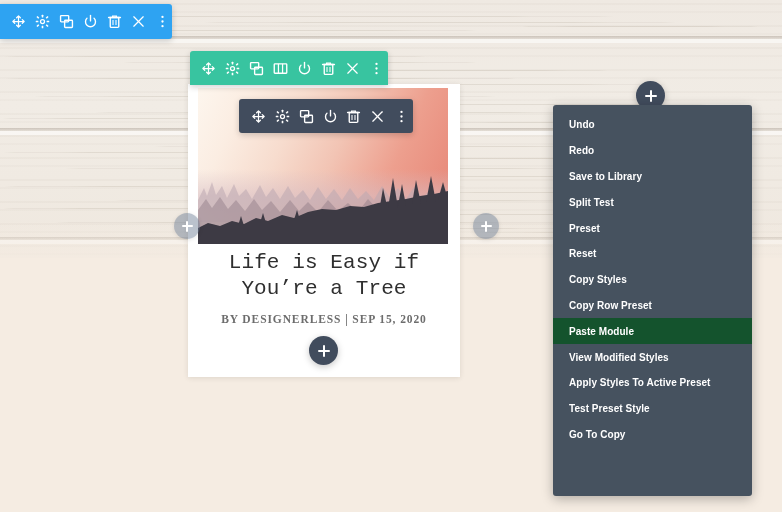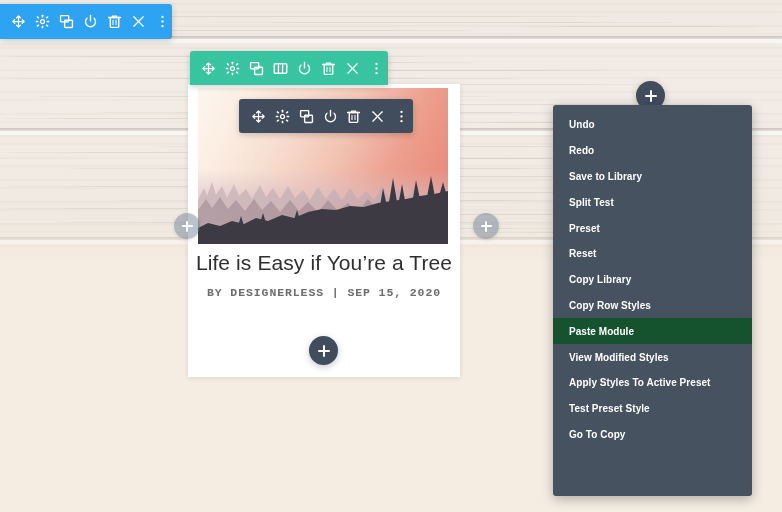--- a/index.html
+++ b/index.html
@@ -139,29 +139,29 @@
   }
   .treeline-far {
     position: absolute; left: 0; right: 0; top: 50%; height: 50%;
   }
   .card-text {
     position: absolute;
     left: 0; right: 0; top: 166px;
     text-align: center;
   }
   #card-title {
-    font-family: Liberation Sans, sans-serif;
+    font-family: Liberation Mono, monospace;
     font-size: 21px;
     color: #2F2F2F;
     line-height: 1.25;
     letter-spacing: 0.1px;
   }
   #card-meta {
     margin-top: 10px;
-    font-family: Liberation Mono, monospace;
+    font-family: Liberation Serif, serif;
     font-size: 11.5px;
     letter-spacing: 0.9px;
     color: #6D6D6D;
     font-weight: 600;
   }
 
   
   .add-circle {
     position: absolute;
     border-radius: 50%;
@@ -505,22 +505,22 @@
     <span class="plus-v"></span>
   </div>
 
   <div id="context-menu">
       <div class="menu-item">Undo</div>
       <div class="menu-item">Redo</div>
       <div class="menu-item">Save to Library</div>
       <div class="menu-item">Split Test</div>
       <div class="menu-item">Preset</div>
       <div class="menu-item">Reset</div>
-      <div class="menu-item">Copy Library</div>
-      <div class="menu-item">Copy Row Styles</div>
+      <div class="menu-item">Copy Styles</div>
+      <div class="menu-item">Copy Row Preset</div>
       <div class="menu-item active">Paste Module</div>
       <div class="menu-item">View Modified Styles</div>
       <div class="menu-item">Apply Styles To Active Preset</div>
       <div class="menu-item">Test Preset Style</div>
       <div class="menu-item">Go To Copy</div>
     </div>
 
 </div>
 
 </body></html>

